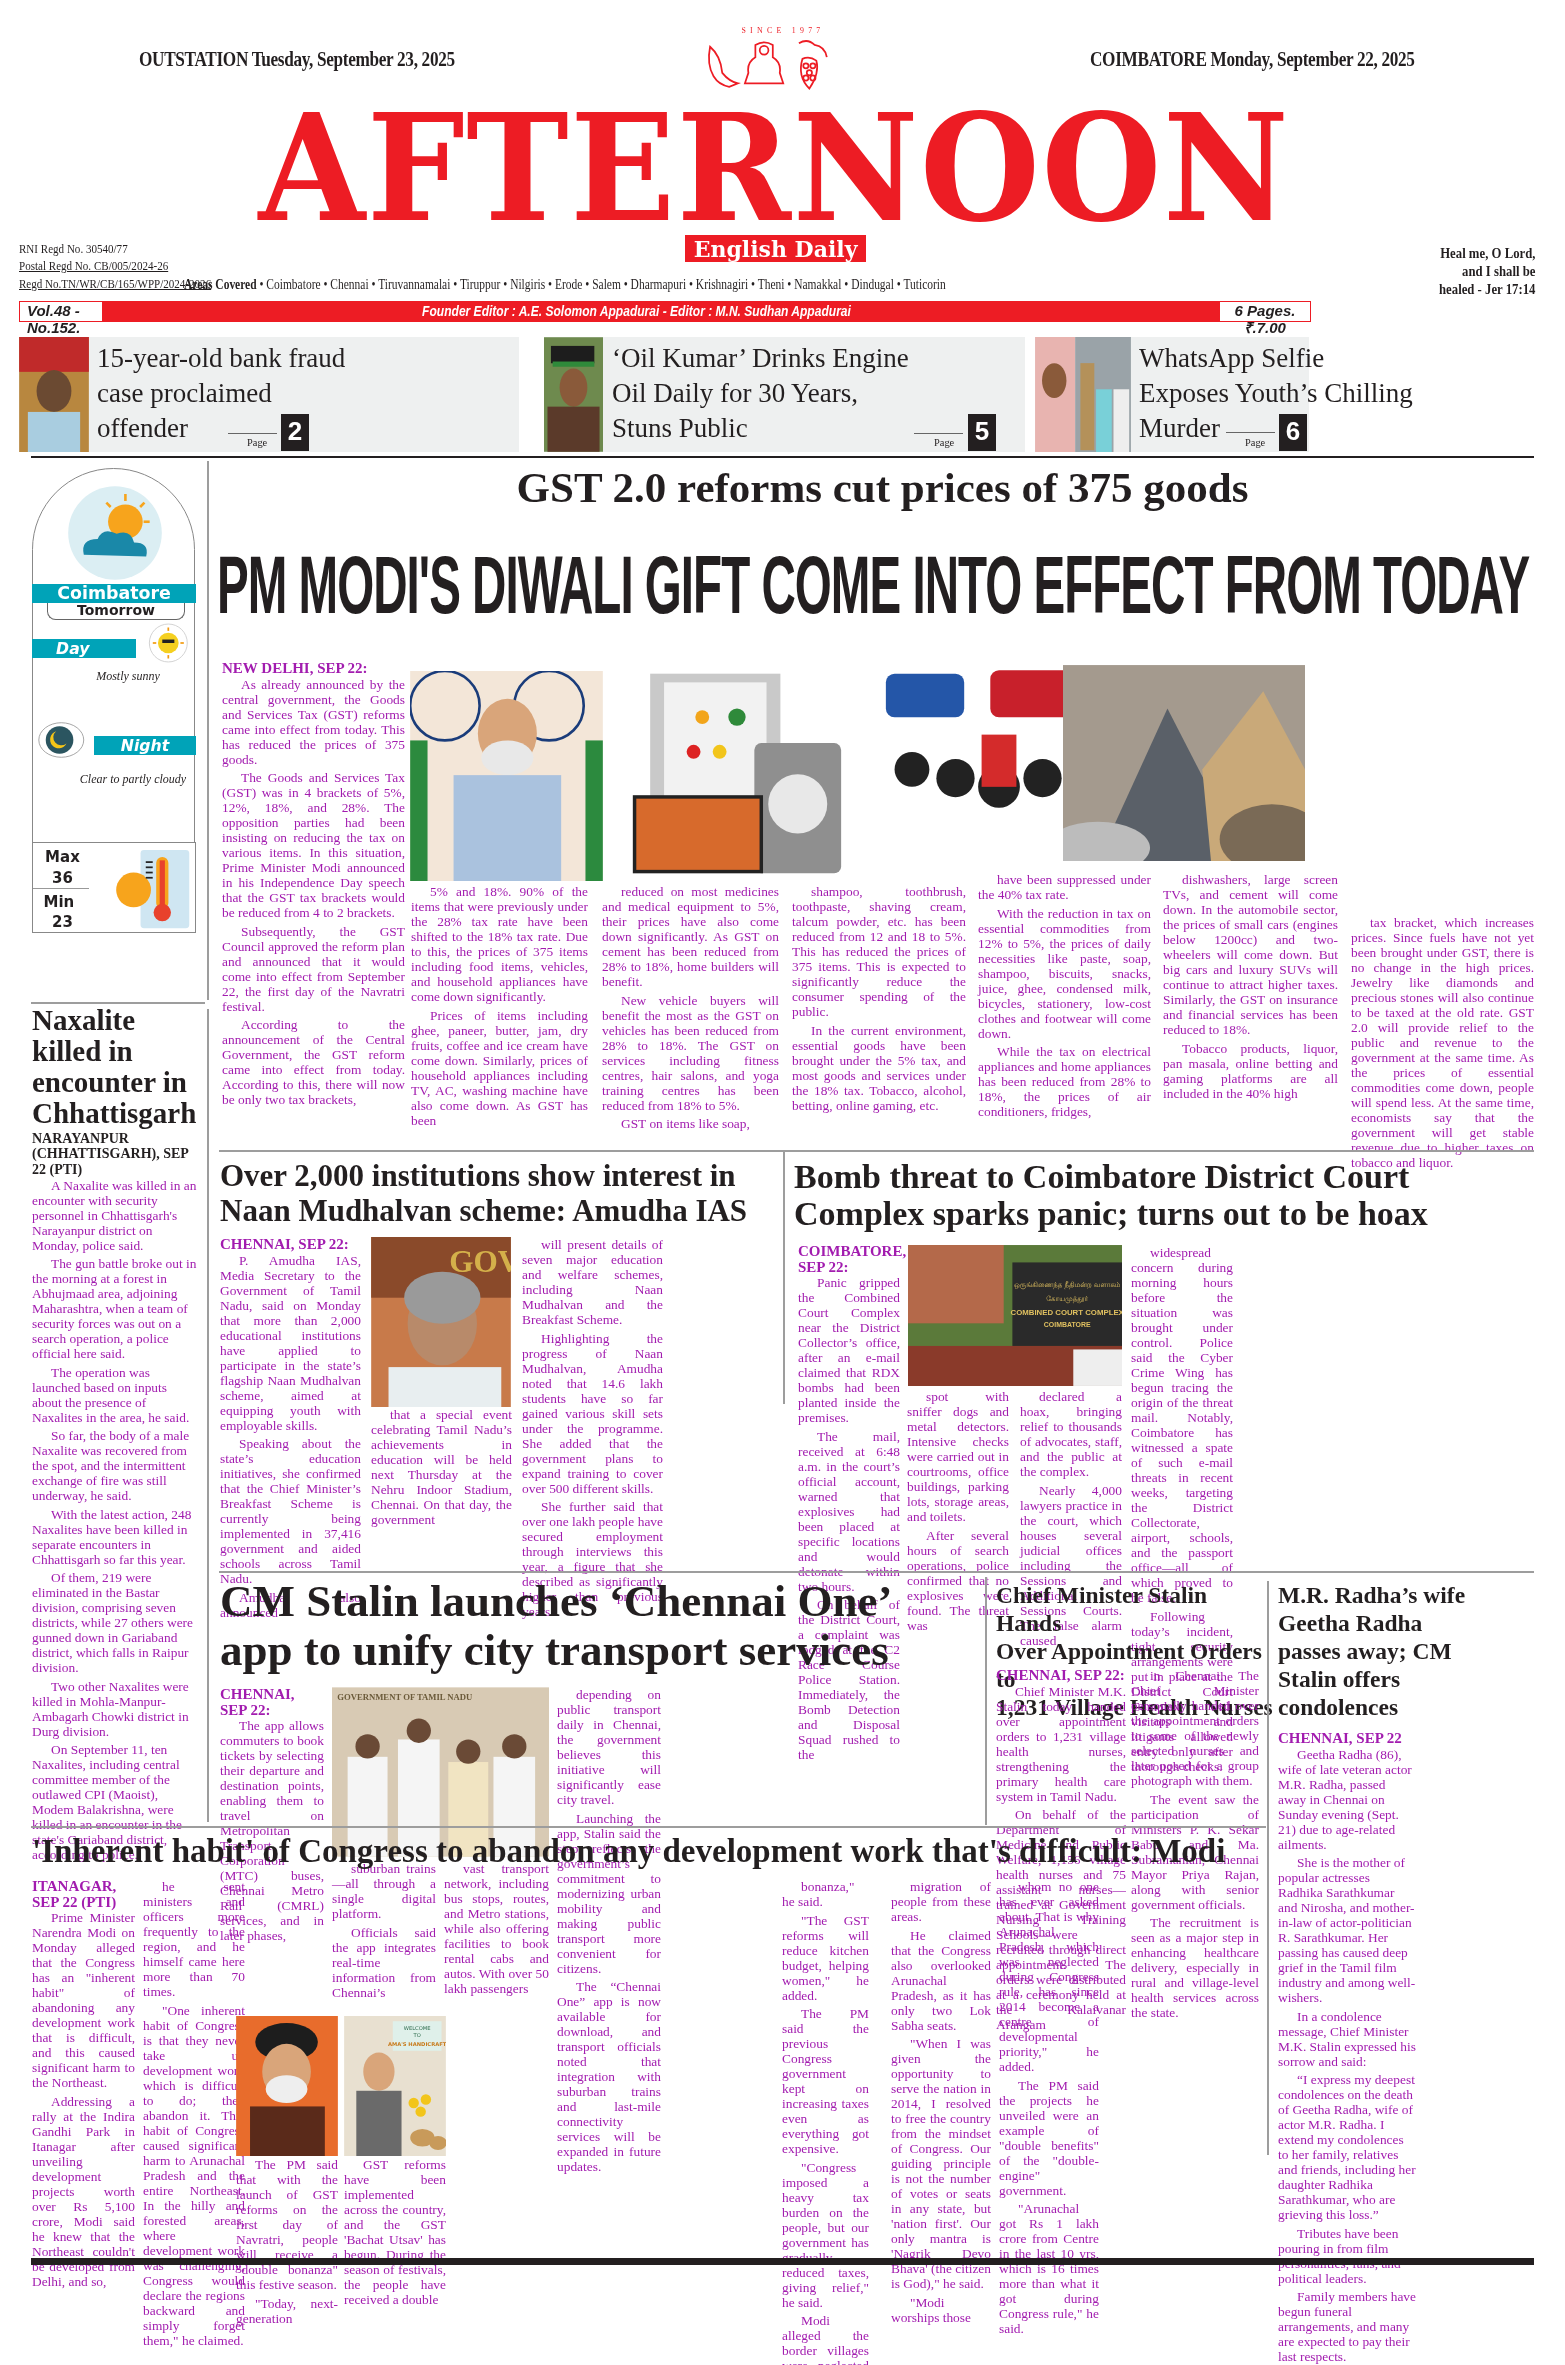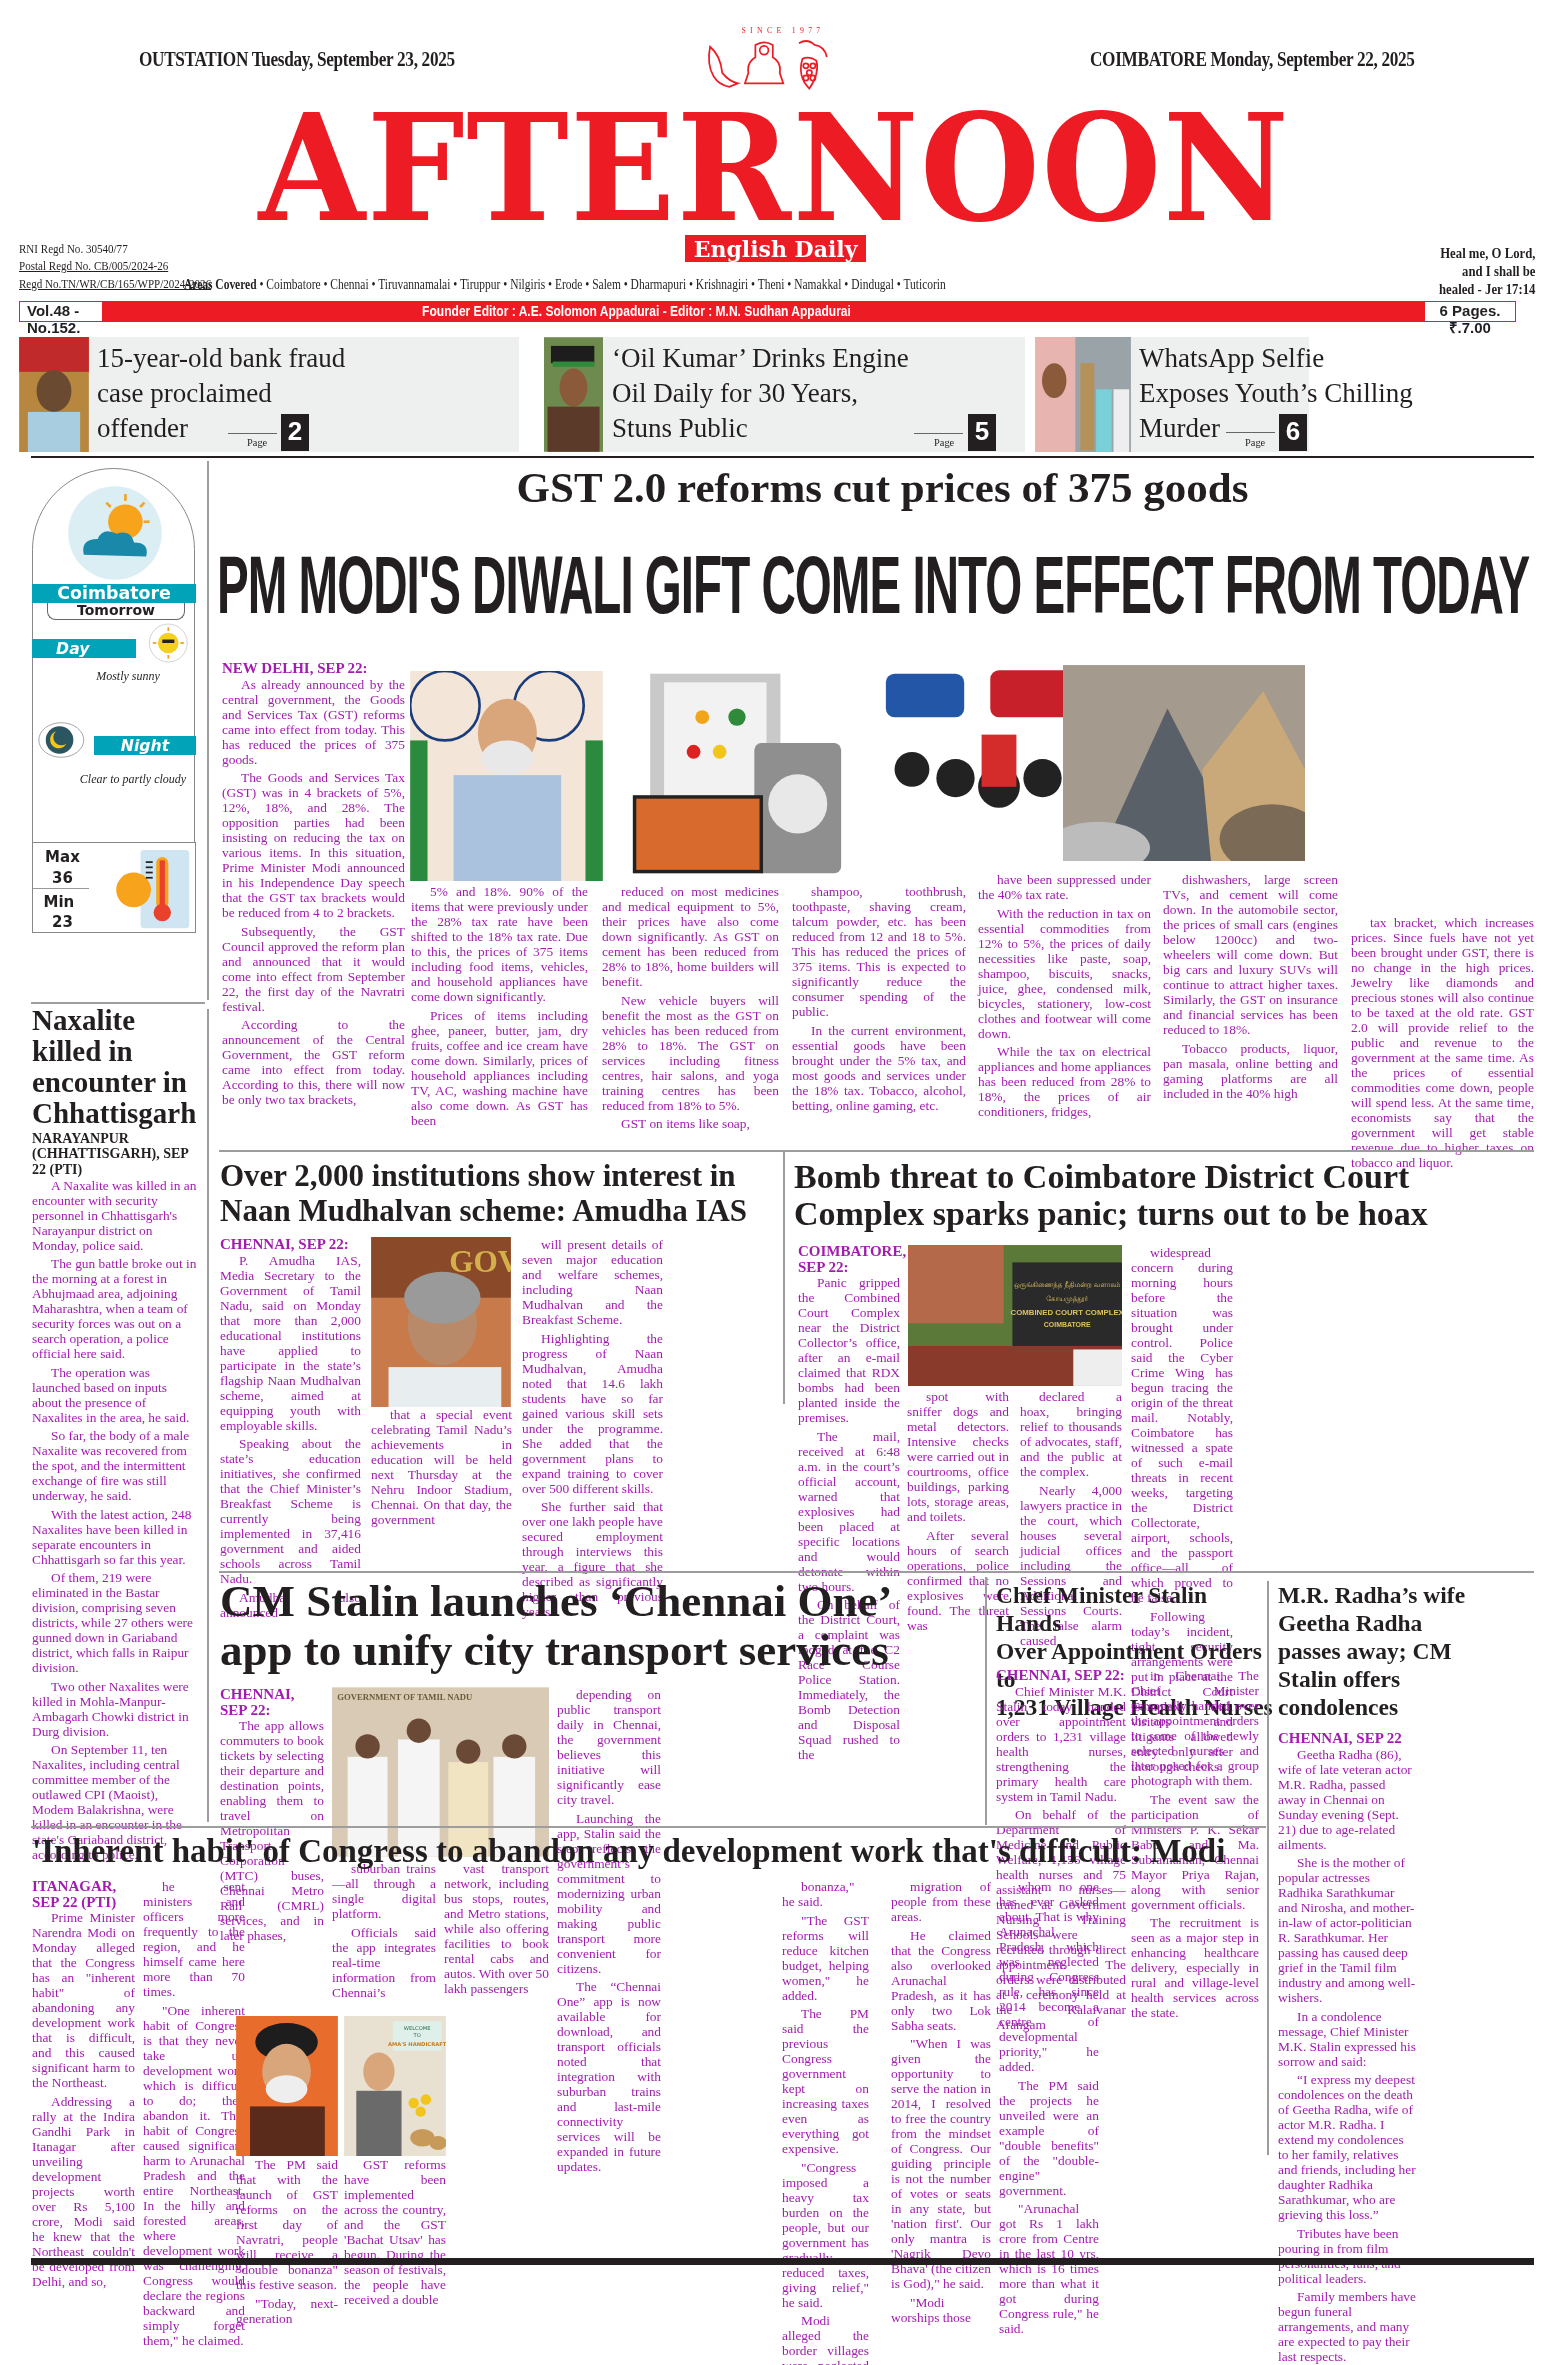--- a/index.html
+++ b/index.html
@@ -80,21 +80,21 @@
 <div class="abs areas" style="left:184px;top:277px;">
   <b>Areas Covered</b><span id="areas-list"><span> • Coimbatore</span><span> • Chennai</span><span> • Tiruvannamalai</span><span> • Tiruppur</span><span> • Nilgiris</span><span> • Erode</span><span> • Salem</span><span> • Dharmapuri</span><span> • Krishnagiri</span><span> • Theni</span><span> • Namakkal</span><span> • Dindugal</span><span> • Tuticorin</span></span>
 </div>
 
 <div class="abs verse" style="right:30px;top:244px;">
   <div>Heal me, O Lord,</div>
   <div>and I shall be</div>
   <div>healed - Jer 17:14</div>
 </div>
 
-<div class="abs redbar" style="left:19px;top:301px;width:1497px;">
+<div class="abs redbar" style="left:19px;top:301px;width:1292px;font-style:italic;">
   <div class="volbox abs" style="left:0;top:0;width:83px;height:21px;">Vol.48 - No.152.</div>
   <div class="editors abs" style="left:87px;top:0;width:1061px;">Founder Editor : A.E. Solomon Appadurai - Editor : M.N. Sudhan Appadurai</div>
   <div class="pricebox abs" style="right:0;top:0;width:91px;height:21px;">6 Pages.  ₹.7.00</div>
 </div>
 
 <div class="abs teaser" style="left:19px;top:337px;width:500px;height:115px;">
   <svg class="photo" width="70" height="115" viewBox="0 0 80 132">
     <rect width="80" height="132" fill="#b8873f"></rect>
       <rect x="0" y="0" width="80" height="40" fill="#c02a2a"></rect>
     <ellipse cx="40" cy="62" rx="20" ry="24" fill="#6b4a32"></ellipse>

